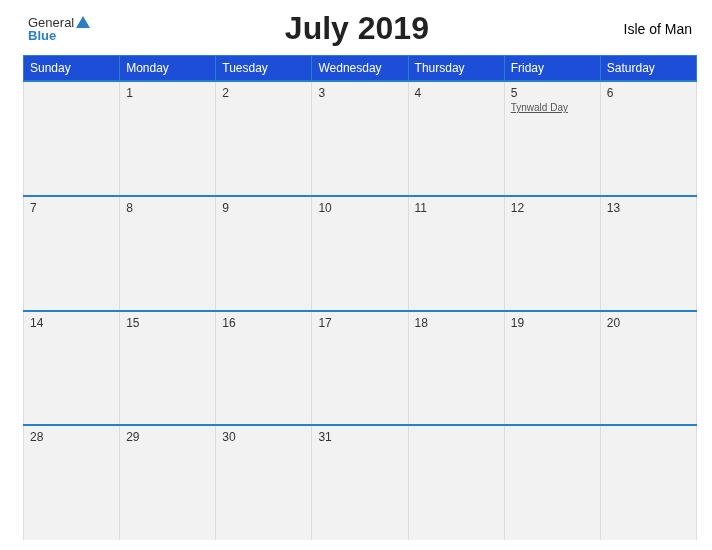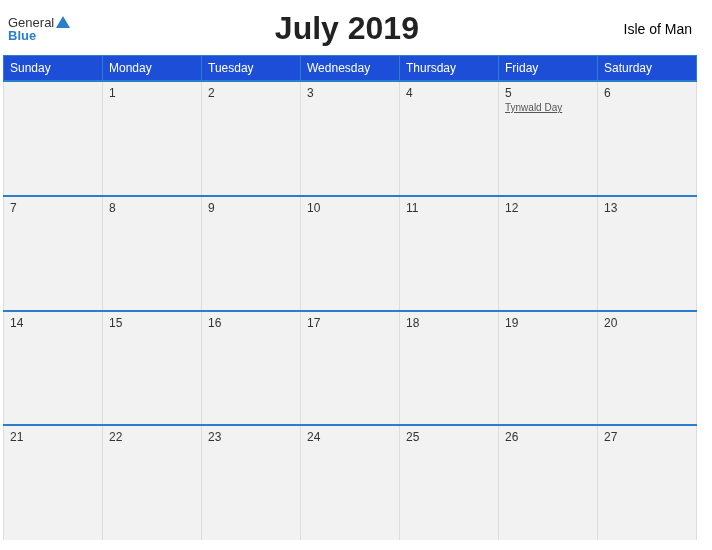--- a/index.html
+++ b/index.html
@@ -6,21 +6,21 @@
     body {
       width: 712px;
       height: 550px;
       background: #fff;
       font-family: Arial, sans-serif;
       overflow: hidden;
     }
     .calendar-wrapper {
       width: 712px;
       height: 550px;
-      padding: 10px 15px 10px 3px;
+      padding: 10px 15px 10px 23px;
       display: flex;
       flex-direction: column;
     }
     .header {
       display: flex;
       align-items: center;
       justify-content: space-between;
       margin-bottom: 8px;
       padding: 0 5px;
     }
@@ -198,36 +198,30 @@
           </td>
           <td>
             <span class="day-number">19</span>
           </td>
           <td>
             <span class="day-number">20</span>
           </td>
         </tr>
         <tr>
           <td>
-            <span class="day-number">21</span>
-          </td>
-          <td>
-            <span class="day-number">22</span>
-          </td>
-          <td>
-            <span class="day-number">23</span>
-          </td>
-          <td>
-            <span class="day-number">24</span>
-          </td>
-          <td>
-            <span class="day-number">25</span>
-          </td>
-          <td>
-            <span class="day-number">26</span>
-          </td>
-          <td>
-            <span class="day-number">27</span>
-          </td>
+            <span class="day-number">28</span>
+          </td>
+          <td>
+            <span class="day-number">29</span>
+          </td>
+          <td>
+            <span class="day-number">30</span>
+          </td>
+          <td>
+            <span class="day-number">31</span>
+          </td>
+          <td></td>
+          <td></td>
+          <td></td>
         </tr>
       </tbody>
   </table>
 </div>
 
 </body></html>

